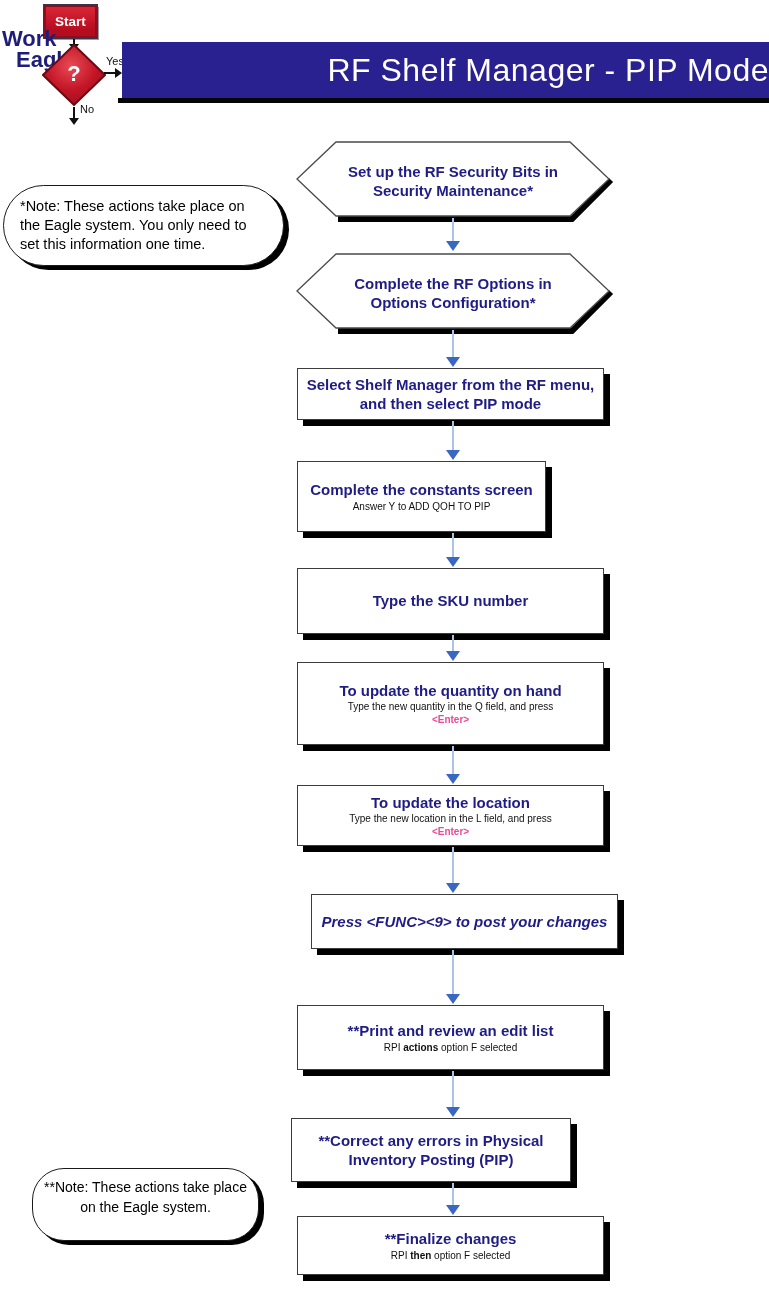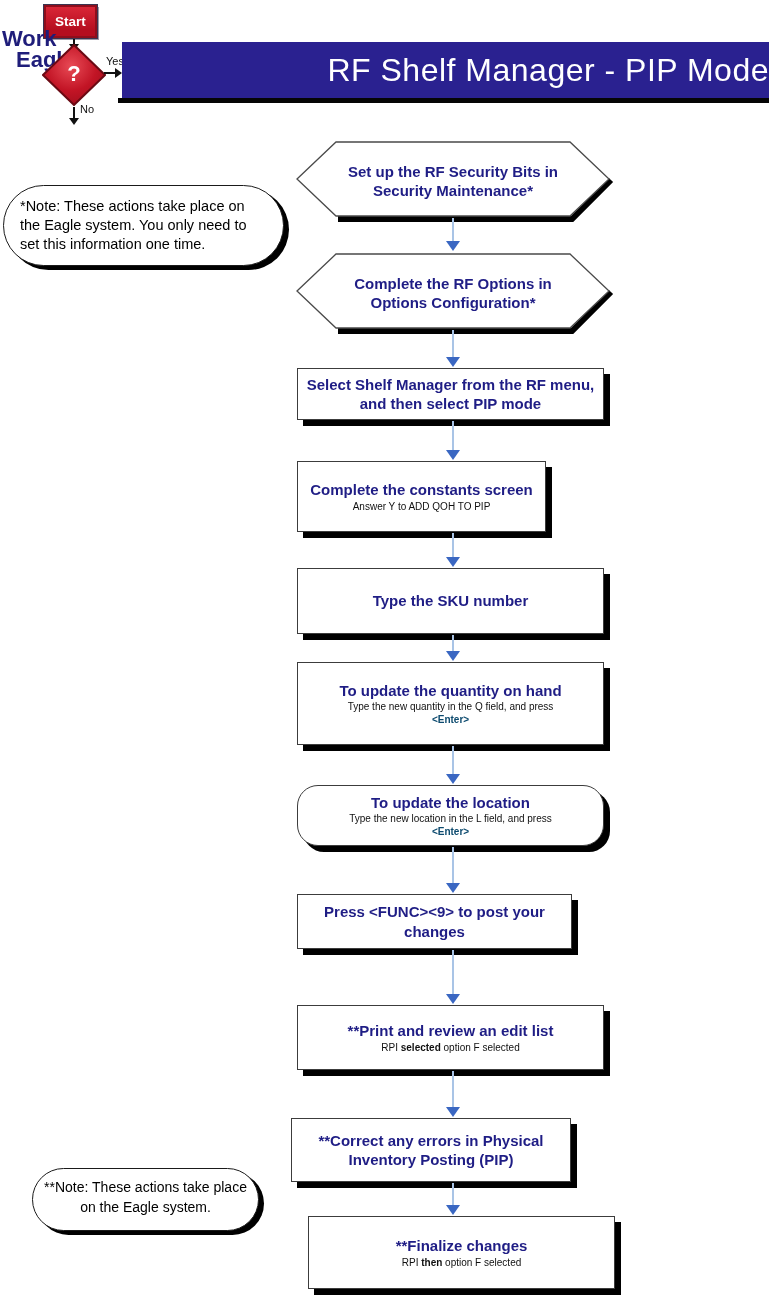--- a/index.html
+++ b/index.html
@@ -48,52 +48,52 @@
   .title-bar span { color:#fff; font-size:32px; letter-spacing:.5px; white-space:nowrap; }
   .title-bar-shadow { position:absolute; left:118px; top:98px; width:651px; height:5px; background:#050505; }
 
   
   .note {
     position:absolute; background:#fff; border:1.5px solid #1a1a1a; color:#000;
     box-sizing:border-box; box-shadow:5px 4px 0 #000;
   }
   .note-1 { left:3px; top:185px; width:281px; height:81px; border-radius:42px;
     font-size:14.5px; line-height:1.32; padding:11px 15px 0 16px; }
-  .note-2 { left:32px; top:1168px; width:227px; height:63px; border-radius:32px;
+  .note-2 { left:32px; top:1168px; width:227px; height:73px; border-radius:32px;
     font-size:14px; line-height:1.4; padding:9px 8px 0 8px; text-align:center; }
 
   
   .hexwrap { position:absolute; left:293px; width:320px; height:86px; }
   .hexwrap svg { position:absolute; left:0; top:0; overflow:visible; }
   .hex-label {
     position:absolute; inset:0; display:flex; align-items:center; justify-content:center;
     text-align:center; padding:0 46px;
   }
   .hex-1 { top:138px; }
   .hex-2 { top:250px; }
 
   .stepbox {
     position:absolute; background:#fff; border:1px solid #3c3c3c; box-sizing:border-box;
     box-shadow:6px 6px 0 #000; display:flex; flex-direction:column;
     align-items:center; justify-content:center; text-align:center; padding:2px 2px;
   }
   .step-title { font-weight:bold; font-size:15px; color:#1f1d85; line-height:1.3; }
   .step-sub   { font-size:10px; color:#101010; line-height:1.32; }
-  .step-key   { font-weight:bold; color:#0c4a6e; }
+  .step-key   { font-weight:bold; color:#ec4899; }
   .b { font-weight:bold; }
 
   .box-3  { left:297px; top:368px;  width:307px; height:52px; }
   .box-4  { left:297px; top:461px;  width:249px; height:71px; }
   .box-5  { left:297px; top:568px;  width:307px; height:66px; }
   .box-6  { left:297px; top:662px;  width:307px; height:83px;text-align:right; }
-  .box-7  { left:297px; top:785px;  width:307px; height:61px;border-radius:21px; }
-  .box-8  { left:297px; top:894px;  width:275px; height:55px; }
+  .box-7  { left:297px; top:785px;  width:307px; height:61px; }
+  .box-8  { left:311px; top:894px;  width:307px; height:55px;font-style:italic; }
   .box-9  { left:297px; top:1005px; width:307px; height:65px; }
   .box-10 { left:291px; top:1118px; width:280px; height:64px; }
-  .box-11 { left:297px; top:1216px; width:307px; height:73px;margin-left:11px; }
+  .box-11 { left:297px; top:1216px; width:307px; height:59px; }
 
   
   .flow-arrow { position:absolute; left:445px; width:16px; }
   .flow-arrow::before { content:""; position:absolute; left:7px; top:0; width:2px;
     height:calc(100% - 9px); background:#a9c4e6; }
   .flow-arrow::after { content:""; position:absolute; left:1px; bottom:0;
     border-left:7px solid transparent; border-right:7px solid transparent; border-top:10px solid #3a67c2; }
   .fa-1  { top:218px;  height:33px; }
   .fa-2  { top:330px;  height:37px; }
   .fa-3  { top:421px;  height:39px; }
@@ -207,21 +207,21 @@
   <div class="flow-arrow fa-7"></div>
 
   <div class="stepbox box-8">
     <div class="step-title">Press &lt;FUNC&gt;&lt;9&gt; to post your changes</div>
   </div>
 
   <div class="flow-arrow fa-8"></div>
 
   <div class="stepbox box-9">
     <div class="step-title">**Print and review an edit list</div>
-    <div class="step-sub"><span>RPI </span><span class="b">selected</span><span> option F selected</span></div>
+    <div class="step-sub"><span>RPI </span><span class="b">actions</span><span> option F selected</span></div>
   </div>
 
   <div class="flow-arrow fa-9"></div>
 
   <div class="stepbox box-10">
     <div class="step-title">**Correct any errors in Physical Inventory Posting (PIP)</div>
   </div>
 
   <div class="flow-arrow fa-10"></div>
 

